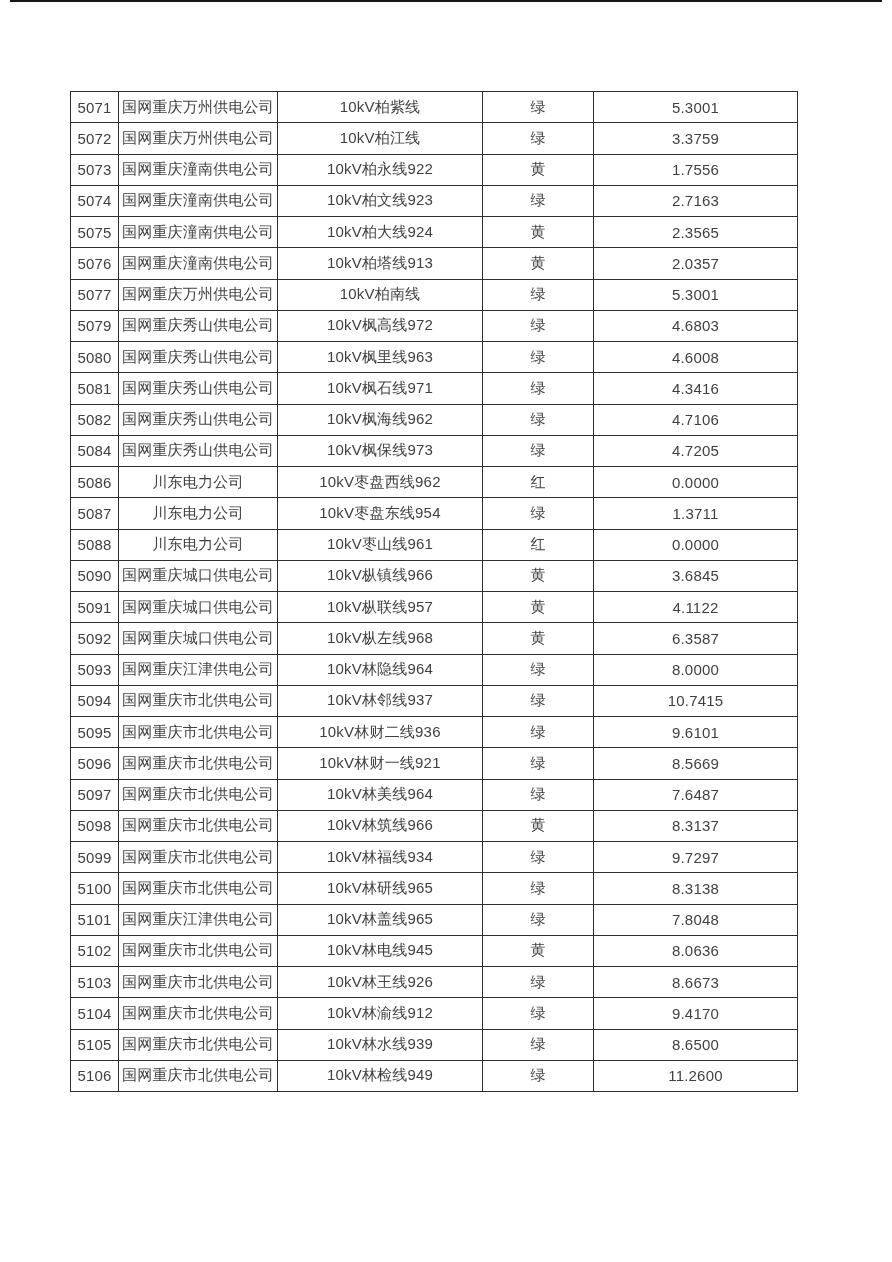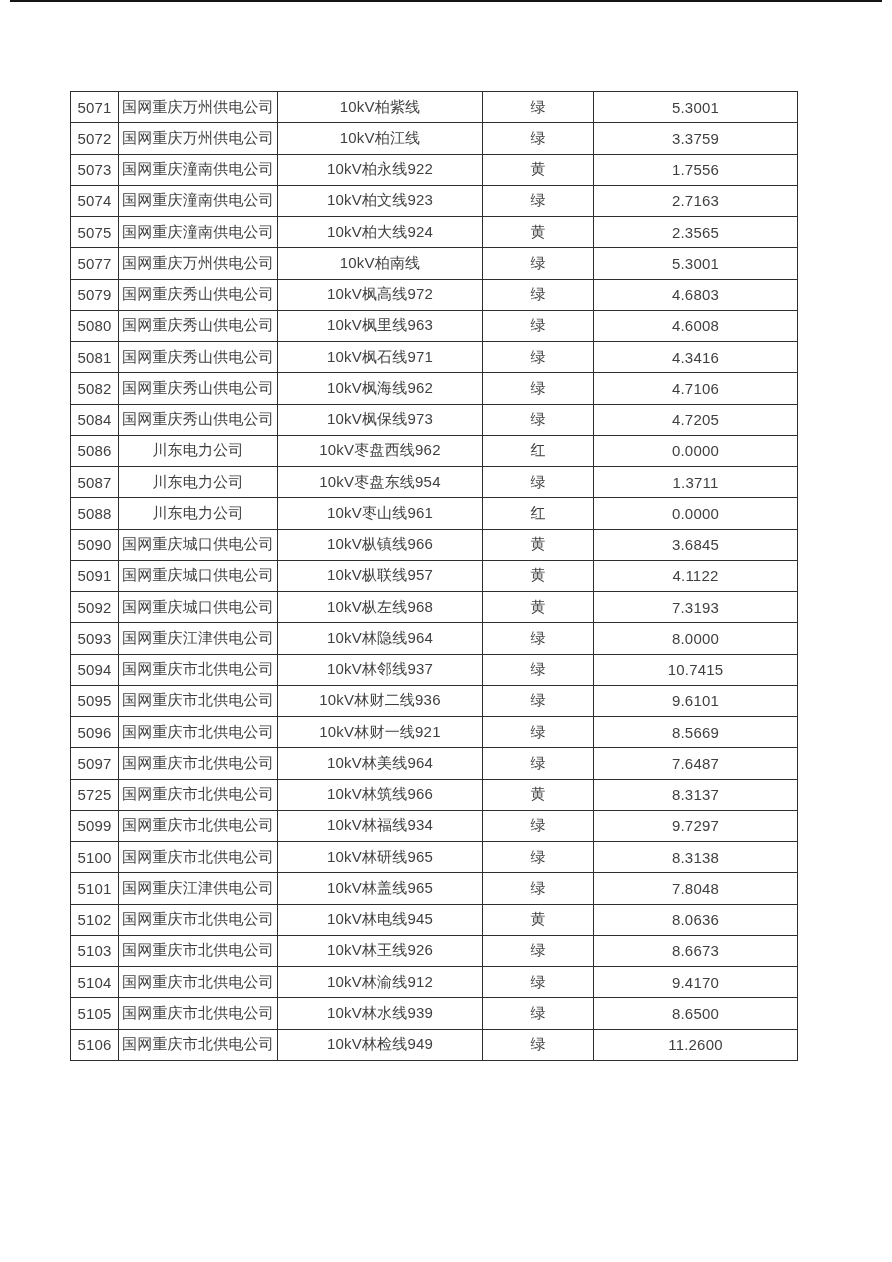--- a/index.html
+++ b/index.html
@@ -97,20 +97,27 @@
           <td>2.7163</td>
         </tr>
         <tr>
           <td>5075</td>
           <td>国网重庆潼南供电公司</td>
           <td>10kV柏大线924</td>
           <td>黄</td>
           <td>2.3565</td>
         </tr>
         <tr>
+          <td>5076</td>
+          <td>国网重庆潼南供电公司</td>
+          <td>10kV柏塔线913</td>
+          <td>黄</td>
+          <td>2.0357</td>
+        </tr>
+        <tr>
           <td>5077</td>
           <td>国网重庆万州供电公司</td>
           <td>10kV柏南线</td>
           <td>绿</td>
           <td>5.3001</td>
         </tr>
         <tr>
           <td>5079</td>
           <td>国网重庆秀山供电公司</td>
           <td>10kV枫高线972</td>
@@ -178,21 +185,21 @@
           <td>国网重庆城口供电公司</td>
           <td>10kV枞联线957</td>
           <td>黄</td>
           <td>4.1122</td>
         </tr>
         <tr>
           <td>5092</td>
           <td>国网重庆城口供电公司</td>
           <td>10kV枞左线968</td>
           <td>黄</td>
-          <td>7.3193</td>
+          <td>6.3587</td>
         </tr>
         <tr>
           <td>5093</td>
           <td>国网重庆江津供电公司</td>
           <td>10kV林隐线964</td>
           <td>绿</td>
           <td>8.0000</td>
         </tr>
         <tr>
           <td>5094</td>
@@ -216,21 +223,21 @@
           <td>8.5669</td>
         </tr>
         <tr>
           <td>5097</td>
           <td>国网重庆市北供电公司</td>
           <td>10kV林美线964</td>
           <td>绿</td>
           <td>7.6487</td>
         </tr>
         <tr>
-          <td>5725</td>
+          <td>5098</td>
           <td>国网重庆市北供电公司</td>
           <td>10kV林筑线966</td>
           <td>黄</td>
           <td>8.3137</td>
         </tr>
         <tr>
           <td>5099</td>
           <td>国网重庆市北供电公司</td>
           <td>10kV林福线934</td>
           <td>绿</td>

